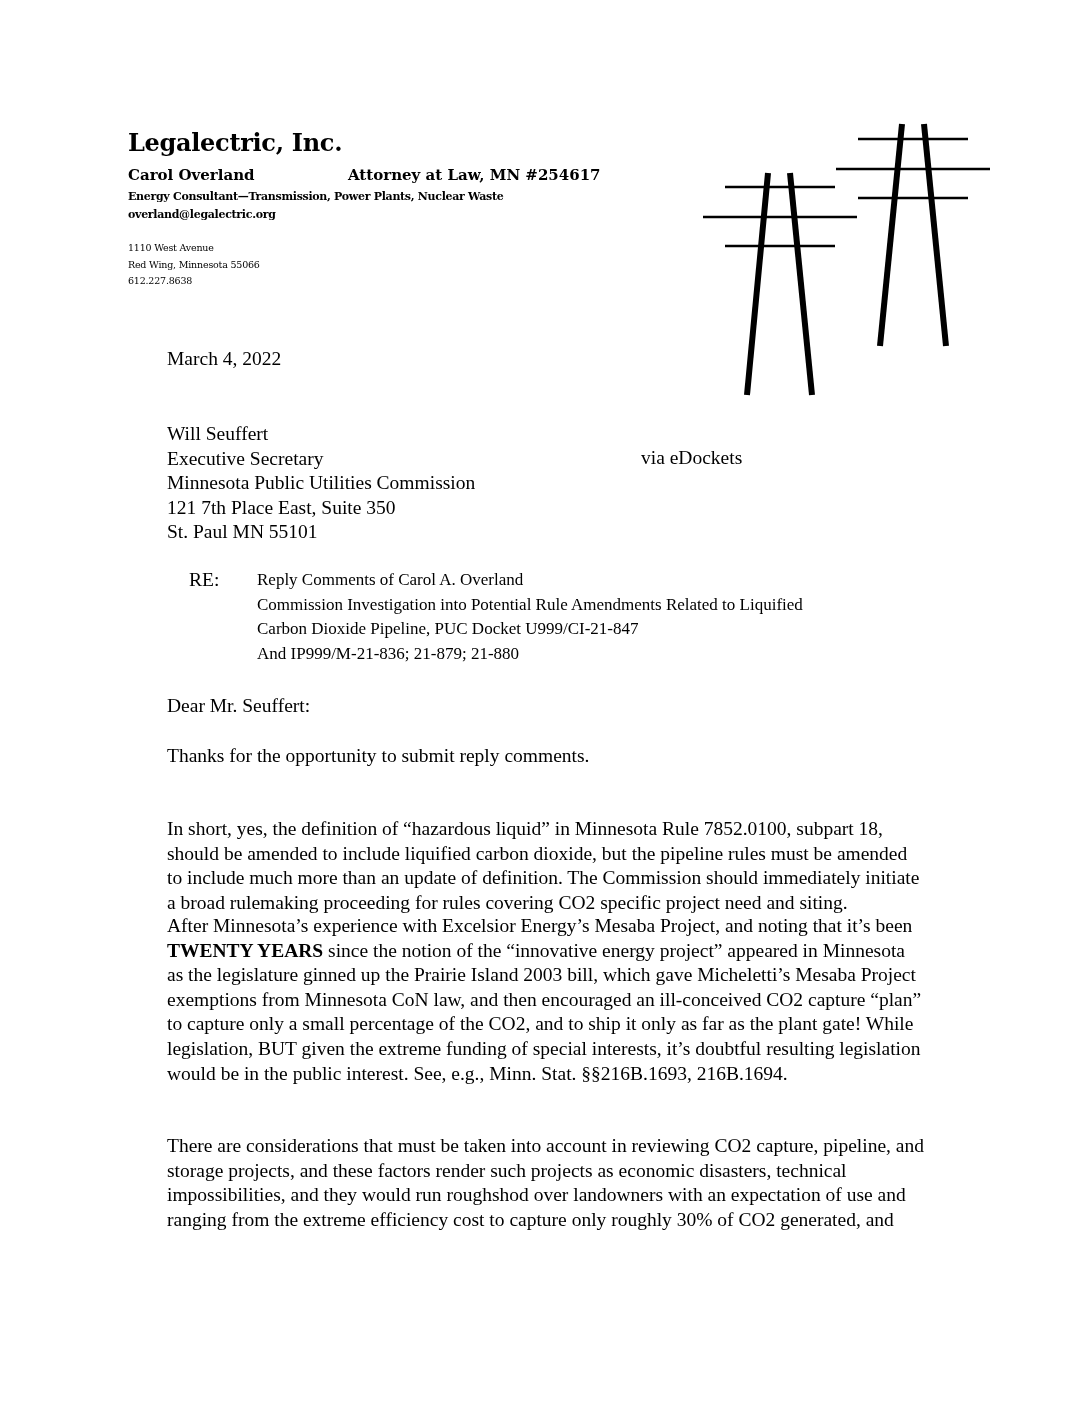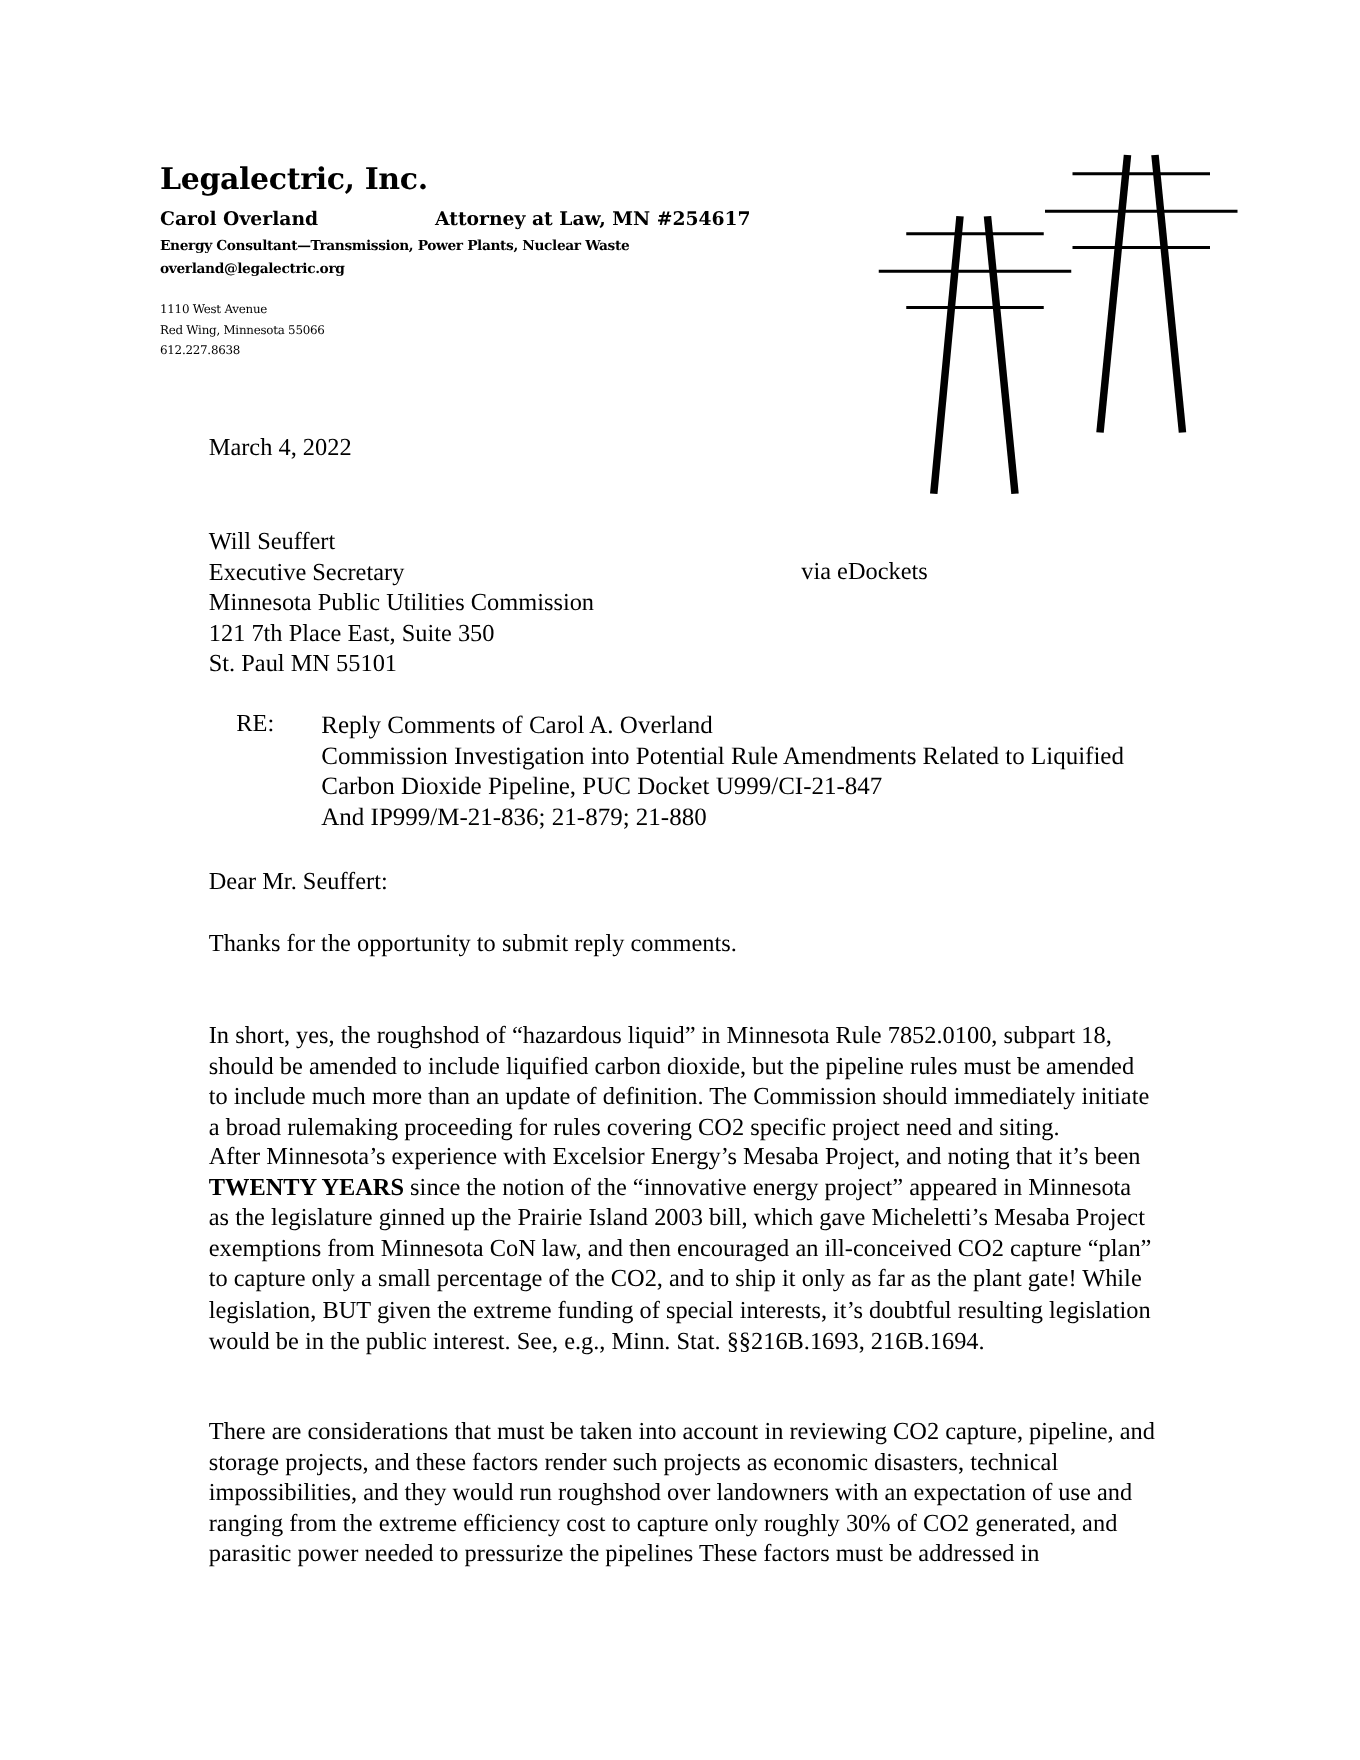--- a/index.html
+++ b/index.html
@@ -10,21 +10,21 @@
     .lh-name-row .title { position: absolute; left: 220px; top: 0; white-space: nowrap; }
     .lh-consult { position: absolute; left: 128px; top: 190px; font-family: "DejaVu Serif", serif; font-weight: bold; font-size: 11px; letter-spacing: -0.3px; white-space: nowrap; }
     .lh-email { position: absolute; left: 128px; top: 208px; font-family: "DejaVu Serif", serif; font-weight: bold; font-size: 11px; letter-spacing: -0.3px; }
     .lh-addr { position: absolute; left: 128px; top: 240px; font-family: "DejaVu Serif", serif; font-size: 9.5px; line-height: 16.5px; letter-spacing: -0.2px; }
     .towers { position: absolute; left: 690px; top: 110px; width: 310px; height: 290px; }
     .text { position: absolute; left: 128px; font-family: Liberation Serif, serif; font-size: 19.5px; line-height: 24.6px; white-space: nowrap; margin-left: 39px; }
     .date { top: 347px; }
     .addressee { top: 422px; }
     .via { position: absolute; left: 641px; top: 446px; font-family: "Liberation Serif", serif; font-size: 19.5px; line-height: 24.6px; }
     .re-label { position: absolute; left: 189px; top: 568px; font-family: "Liberation Serif", serif; font-size: 19.5px; line-height: 24.6px; }
-    .re-lines { position: absolute; left: 257px; top: 568px; font-family: "Liberation Serif", serif; font-size: 20px; line-height: 24.6px; white-space: nowrap; }
+    .re-lines { position: absolute; left: 257px; top: 568px; font-family: "Liberation Serif", serif; font-size: 17px; line-height: 24.6px; white-space: nowrap; }
     .salutation { top: 694px; text-align: center; }
     .para1 { top: 744px; }
     .para2 { top: 817px; }
     .para3 { top: 914px; }
     .para4 { top: 1134px; }
     .line { display: block; }
     b { font-weight: bold; }
   </style>
 </head>
 <body>
@@ -78,35 +78,34 @@
   <span class="line">And IP999/M-21-836; 21-879; 21-880</span>
 </div>
 
 <div class="text salutation">Dear Mr. Seuffert:</div>
 
 <div class="text para1">
   <span class="line">Thanks for the opportunity to submit reply comments.</span>
 </div>
 
 <div class="text para2">
-  <span class="line">In short, yes, the roughshod of “hazardous liquid” in Minnesota Rule 7852.0100, subpart 18,</span>
+  <span class="line">In short, yes, the definition of “hazardous liquid” in Minnesota Rule 7852.0100, subpart 18,</span>
   <span class="line">should be amended to include liquified carbon dioxide, but the pipeline rules must be amended</span>
   <span class="line">to include much more than an update of definition. The Commission should immediately initiate</span>
   <span class="line">a broad rulemaking proceeding for rules covering CO2 specific project need and siting.</span>
 </div>
 
 <div class="text para3">
   <span class="line">After Minnesota’s experience with Excelsior Energy’s Mesaba Project, and noting that it’s been</span>
   <span class="line"><b>TWENTY YEARS</b><span> since the notion of the “innovative energy project” appeared in Minnesota</span></span>
   <span class="line">as the legislature ginned up the Prairie Island 2003 bill, which gave Micheletti’s Mesaba Project</span>
   <span class="line">exemptions from Minnesota CoN law, and then encouraged an ill-conceived CO2 capture “plan”</span>
   <span class="line">to capture only a small percentage of the CO2, and to ship it only as far as the plant gate! While</span>
   <span class="line">legislation, BUT given the extreme funding of special interests, it’s doubtful resulting legislation</span>
   <span class="line">would be in the public interest. See, e.g., Minn. Stat. §§216B.1693, 216B.1694.</span>
 </div>
 
 <div class="text para4">
   <span class="line">There are considerations that must be taken into account in reviewing CO2 capture, pipeline, and</span>
   <span class="line">storage projects, and these factors render such projects as economic disasters, technical</span>
   <span class="line">impossibilities, and they would run roughshod over landowners with an expectation of use and</span>
   <span class="line">ranging from the extreme efficiency cost to capture only roughly 30% of CO2 generated, and</span>
-  <span class="line">parasitic power needed to pressurize the pipelines These factors must be addressed in</span>
 </div>
 
 </body></html>

